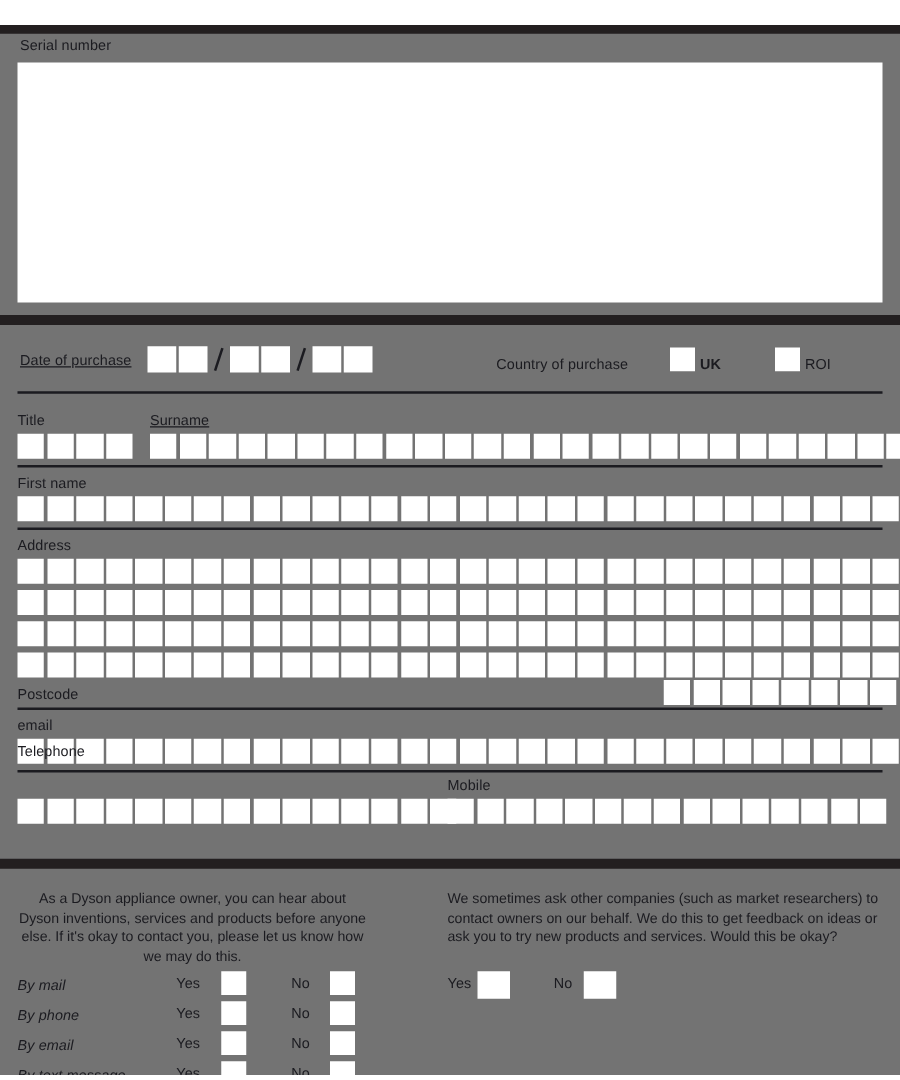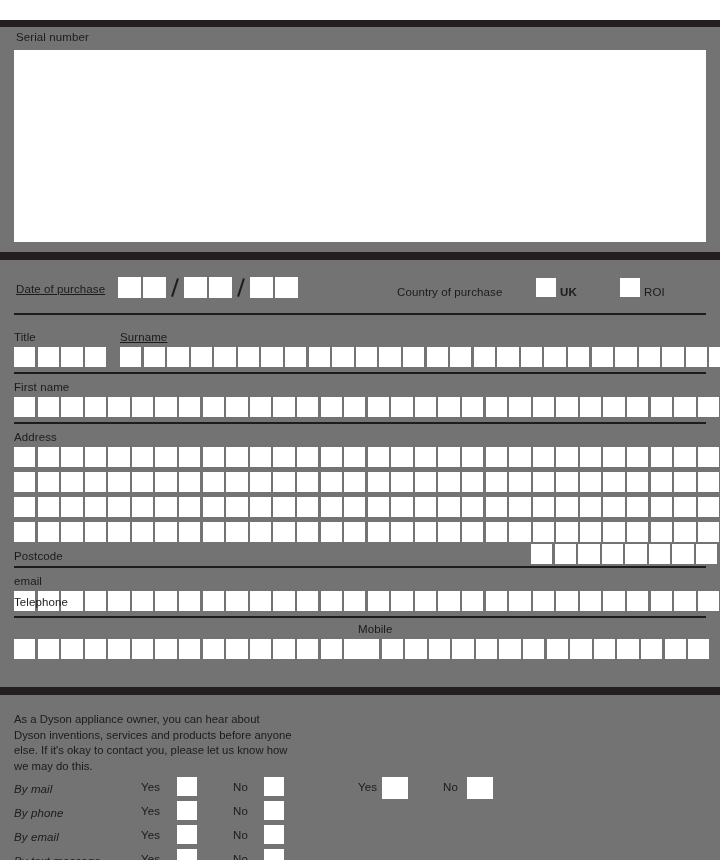--- a/index.html
+++ b/index.html
@@ -122,20 +122,21 @@
 
   
   #consent-bar { top: 667px; }
   #consent-left-text {
     position: absolute;
     left: 14px; top: 692px;
     width: 280px;
     font-size: 11.3px;
     line-height: 15.5px;
     color: #1b1b20;
+    text-align: center;
   }
   #consent-right-text {
     position: absolute;
     left: 358px; top: 692px;
     width: 348px;
     font-size: 11.3px;
     line-height: 15.5px;
     color: #1b1b20;
   }
   .consent-row { position: absolute; left: 14px; height: 24px; }
@@ -477,20 +478,21 @@
       <div class="cell"></div>
       <div class="cell"></div>
       <div class="cell"></div>
       <div class="cell"></div>
       <div class="cell"></div>
     </div>
 
   <div class="dark-bar" id="consent-bar"></div>
 
   <div id="consent-left-text">As a Dyson appliance owner, you can hear about Dyson inventions, services and products before anyone else. If it's okay to contact you, please let us know how we may do this.</div>
+  <div id="consent-right-text">We sometimes ask other companies (such as market researchers) to contact owners on our behalf. We do this to get feedback on ideas or ask you to try new products and services. Would this be okay?</div>
 
   <div class="consent-row" id="consent-row-0">
     <span class="label ch-label">By mail</span>
     <span class="label yes-label">Yes</span>
     <span class="chk yes-box"></span>
     <span class="label no-label">No</span>
     <span class="chk no-box"></span>
   </div>
 
   <div class="consent-row" id="consent-row-1">

